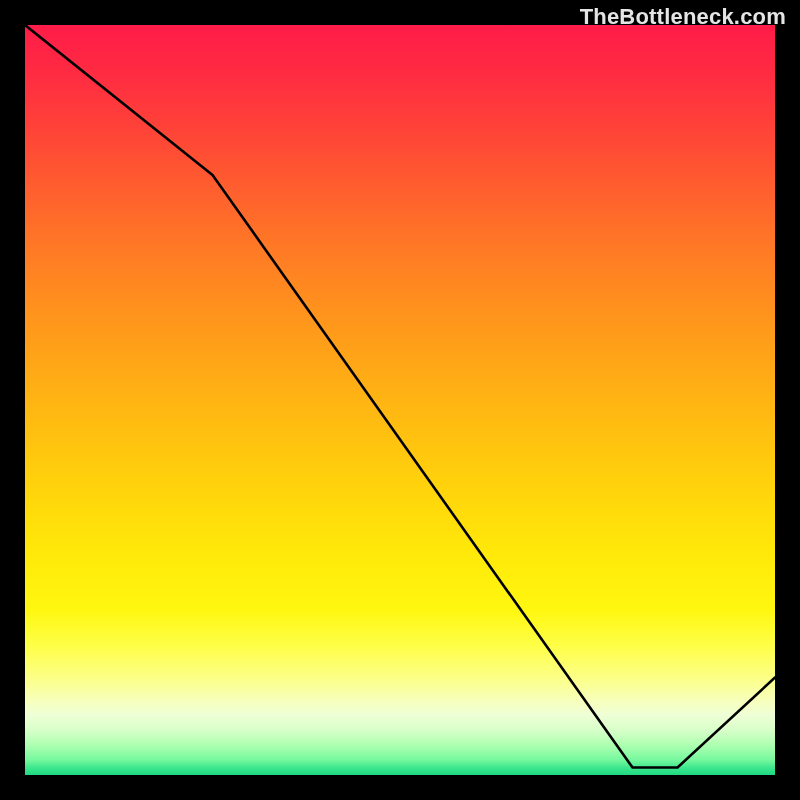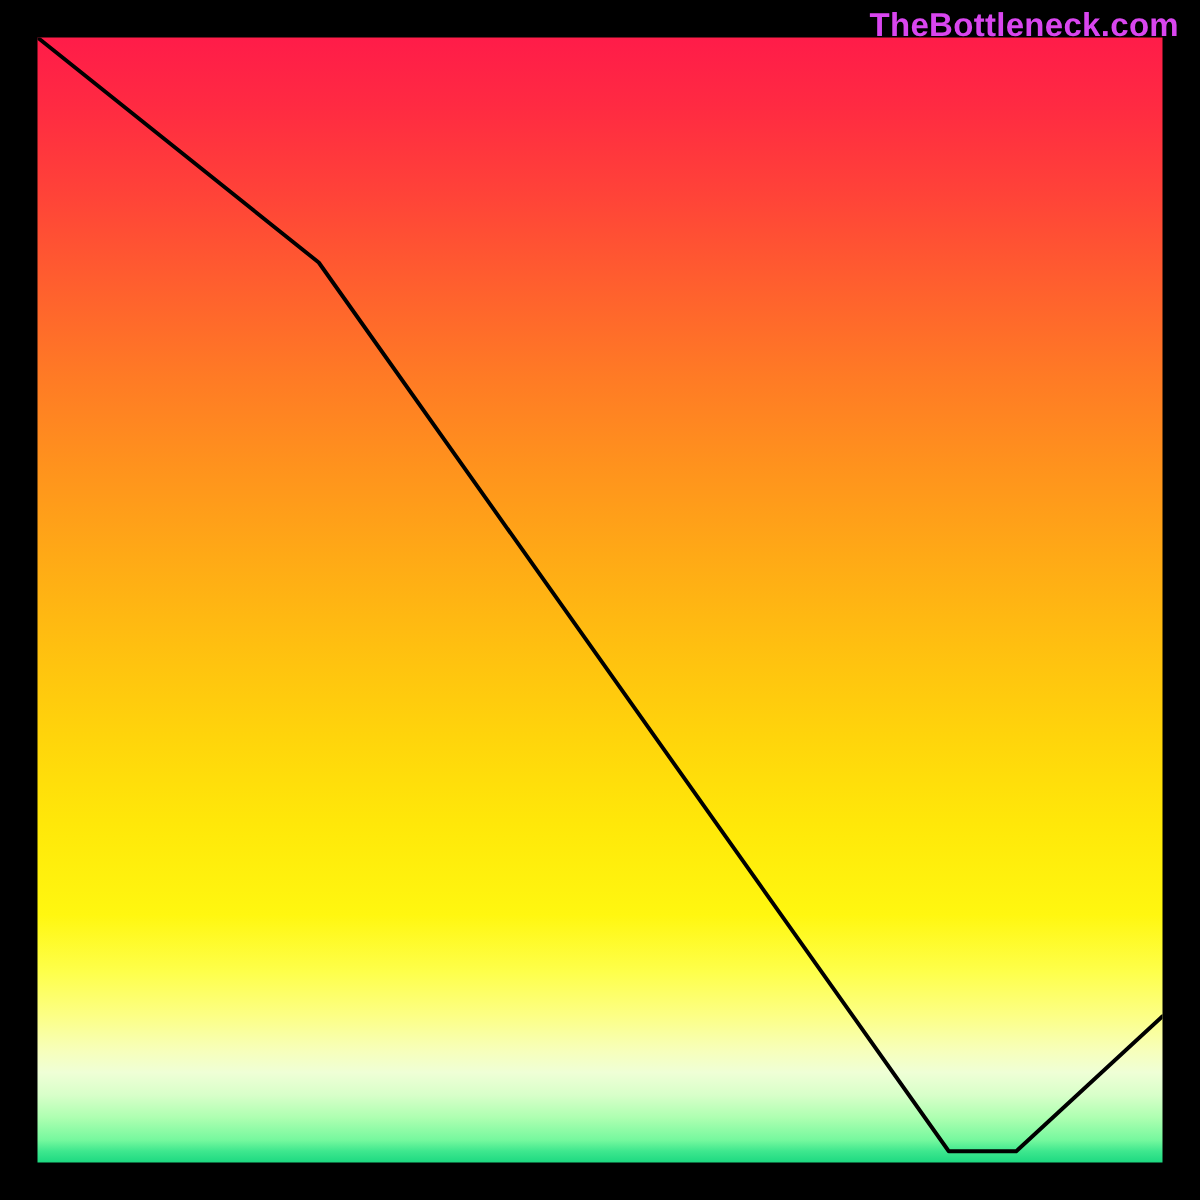--- a/index.html
+++ b/index.html
@@ -13,21 +13,21 @@
   }
   .wrap {
     position: relative;
     width: 800px;
     height: 800px;
   }
   .watermark {
     position: absolute;
     top: 4px;
     right: 14px;
-    color: #d946ef;
+    color: #e5e5e5;
     font-size: 22px;
     font-weight: 600;
     letter-spacing: 0.2px;
     z-index: 50;
   }
   .frame {
     position: absolute;
     left: 25px;
     top: 25px;
     width: 750px;

